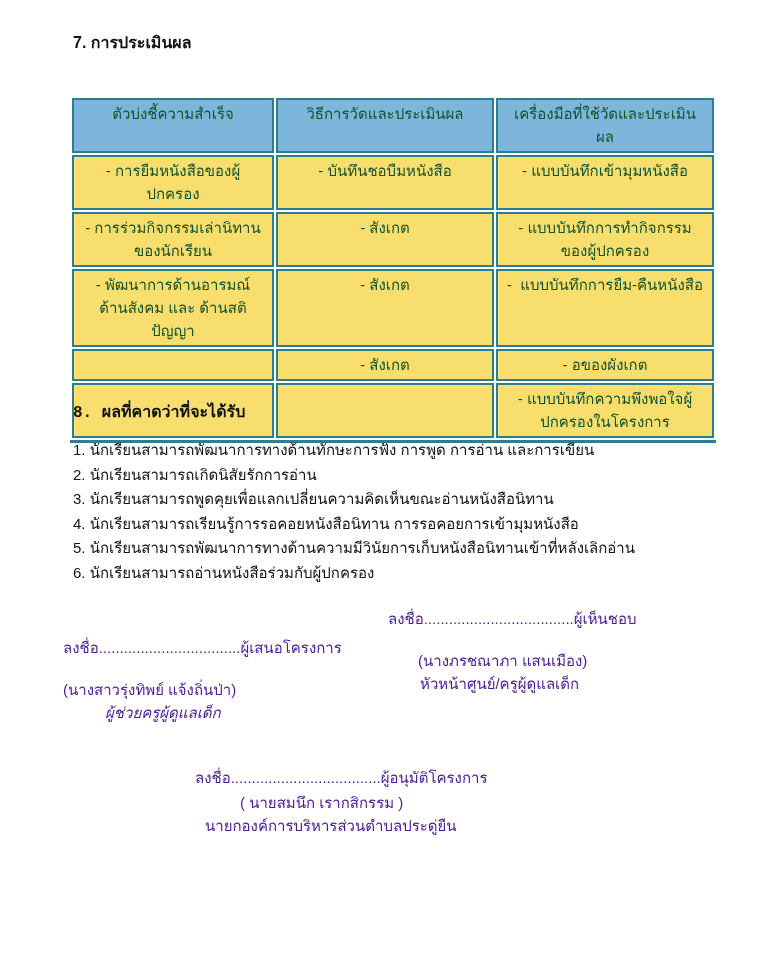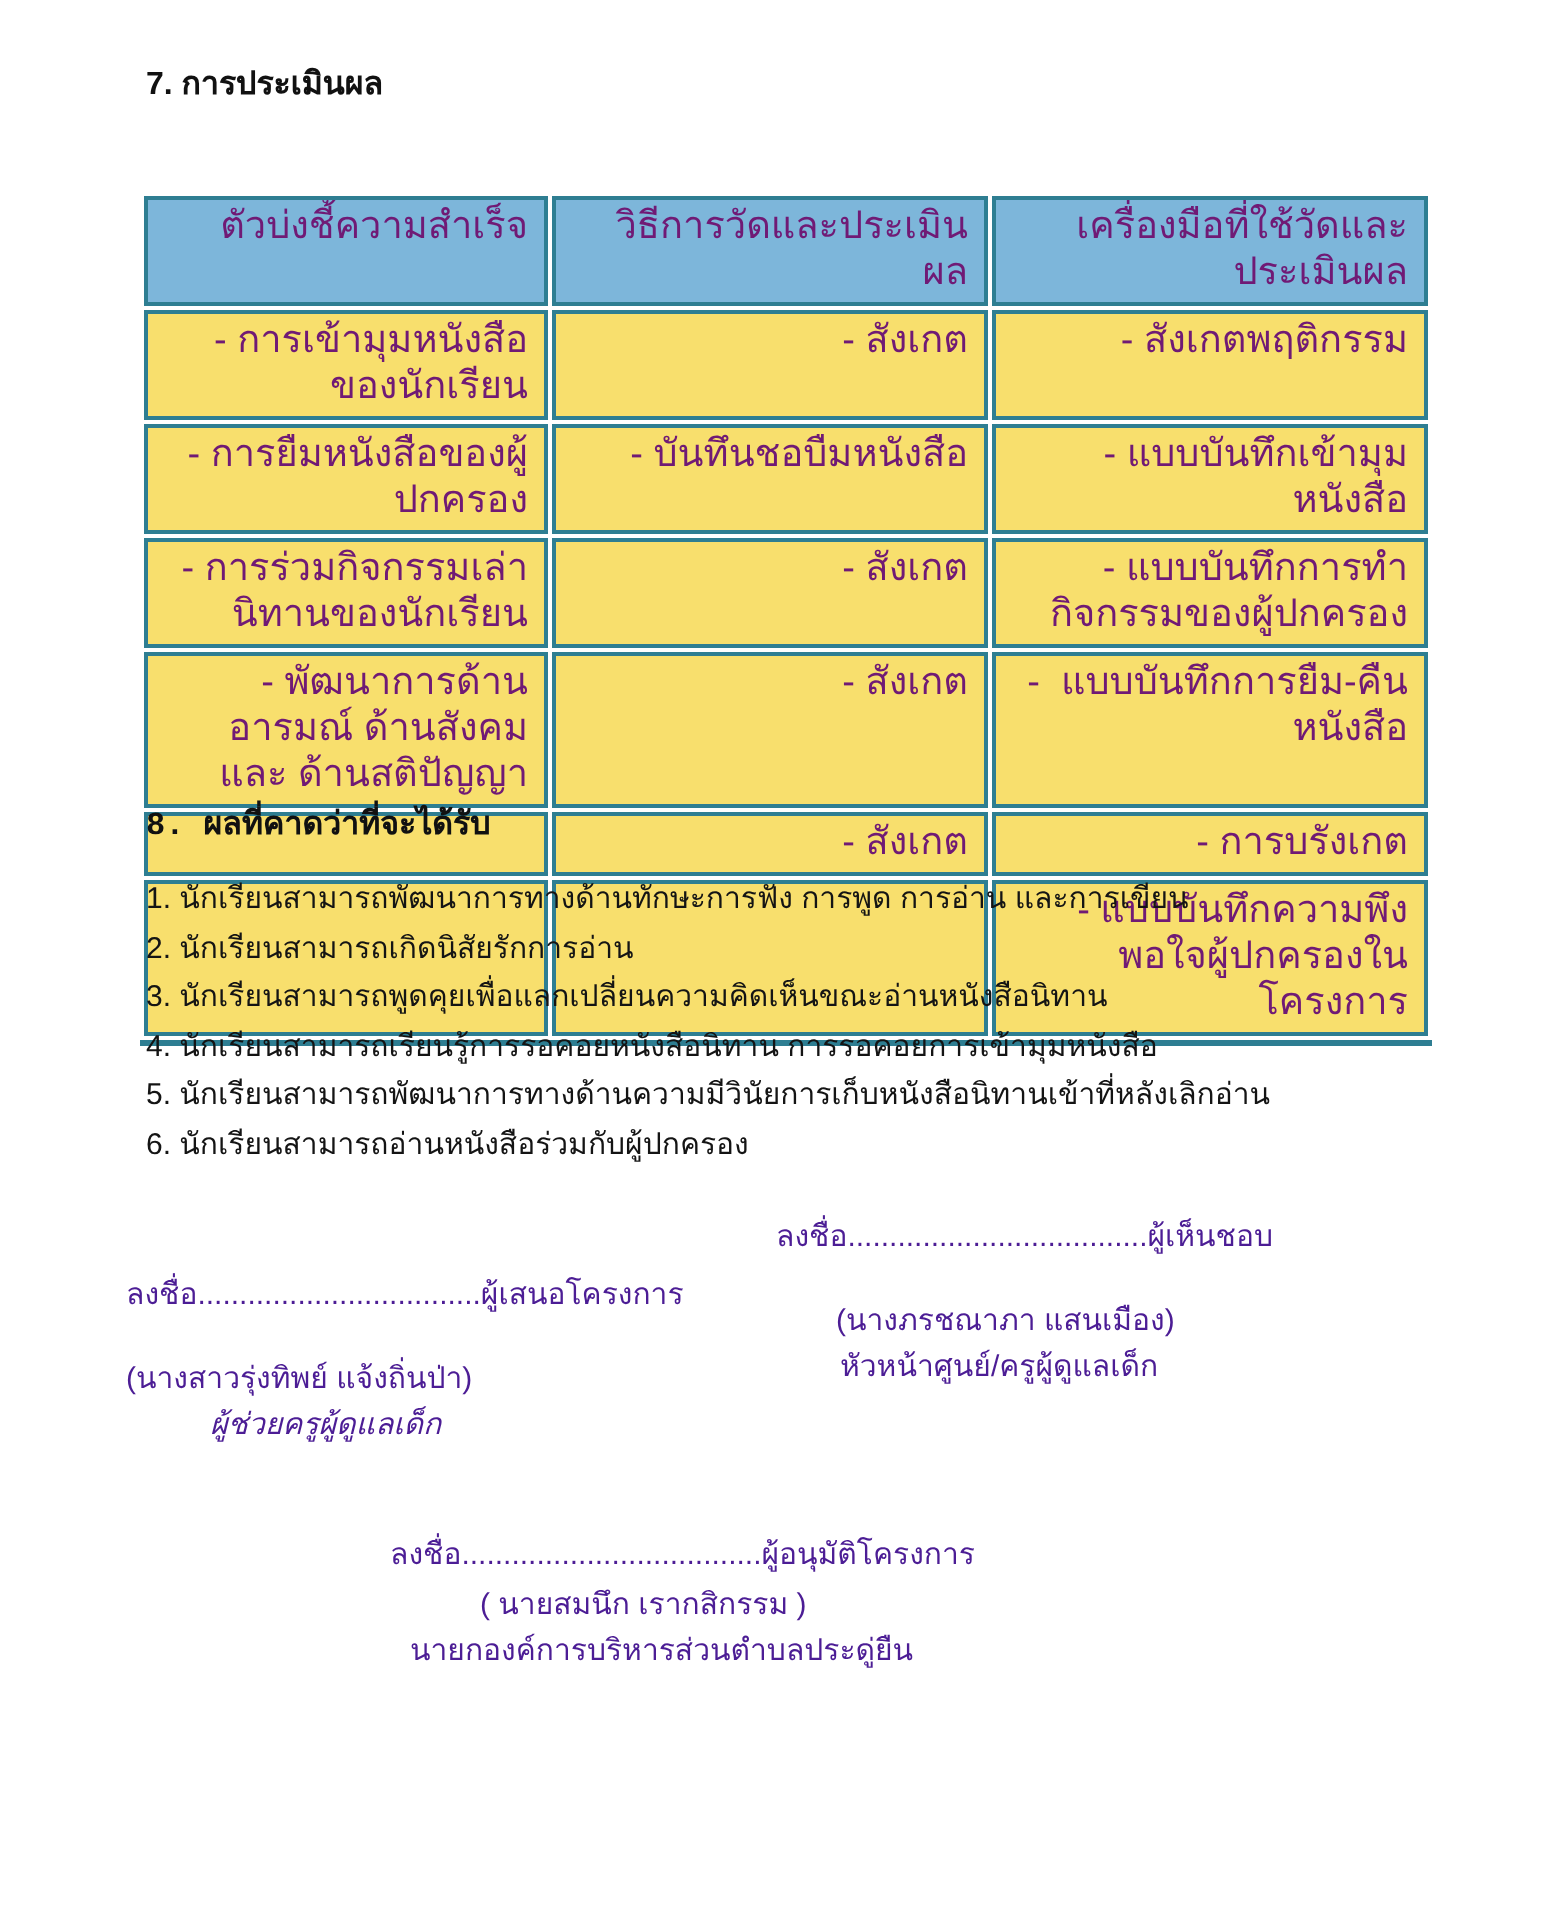--- a/index.html
+++ b/index.html
@@ -29,25 +29,25 @@
   table.eval {
     border-collapse:separate;
     border-spacing:2px;
     table-layout:fixed;
     width:638px;
     border-bottom:3px solid #2e7e92;
   }
   table.eval th, table.eval td {
     border:2px solid #2e7e92;
     box-sizing:border-box;
-    font-size:19px;
+    font-size:15px;
     line-height:23px;
     font-weight:normal;
-    color:#701a75;
-    text-align:right;
+    color:#14532d;
+    text-align:center;
     vertical-align:top;
     padding:2px 8px 3px 8px;
     white-space:pre-wrap;
     overflow:hidden;
   }
   table.eval th { background:#7db6da; height:27px; }
   table.eval td { background:#f8df6d; }
   tr.r-single td { height:30px; }
   tr.r-double td { height:51px; }
   tr.r-short  td { height:26px; }
@@ -96,43 +96,38 @@
         <col style="width:218px">
         <col style="width:218px">
       </colgroup>
       <tbody>
           <tr>
         <th>ตัวบ่งชี้ความสำเร็จ</th>
         <th>วิธีการวัดและประเมินผล</th>
         <th>เครื่องมือที่ใช้วัดและประเมินผล</th>
       </tr>
       <tr class="r-single">
-        <td>- การเข้ามุมหนังสือของนักเรียน</td>
-        <td>- สังเกต</td>
-        <td>- สังเกตพฤติกรรม</td>
-      </tr>
-      <tr class="r-single">
         <td>- การยืมหนังสือของผู้ปกครอง</td>
         <td>- บันทึนชอบืมหนังสือ</td>
         <td>- แบบบันทึกเข้ามุมหนังสือ</td>
       </tr>
       <tr class="r-double">
         <td>- การร่วมกิจกรรมเล่านิทานของ​นักเรียน</td>
         <td>- สังเกต</td>
         <td>- แบบบันทึกการทำกิจกรรมของผู้​ปกครอง</td>
       </tr>
       <tr class="r-double">
         <td>- พัฒนาการด้านอารมณ์ ด้าน​สังคม และ ด้านสติปัญญา</td>
         <td>- สังเกต</td>
         <td>-  แบบบันทึกการยืม-คืนหนังสือ</td>
       </tr>
       <tr class="r-short">
         <td></td>
         <td>- สังเกต</td>
-        <td>- การบรังเกต</td>
+        <td>- อของผังเกต</td>
       </tr>
       <tr class="r-last">
         <td></td>
         <td></td>
         <td>- แบบบันทึกความพึงพอใจผู้​ปกครองในโครงการ</td>
       </tr>
     </tbody>
       </table>
   </div>
 

